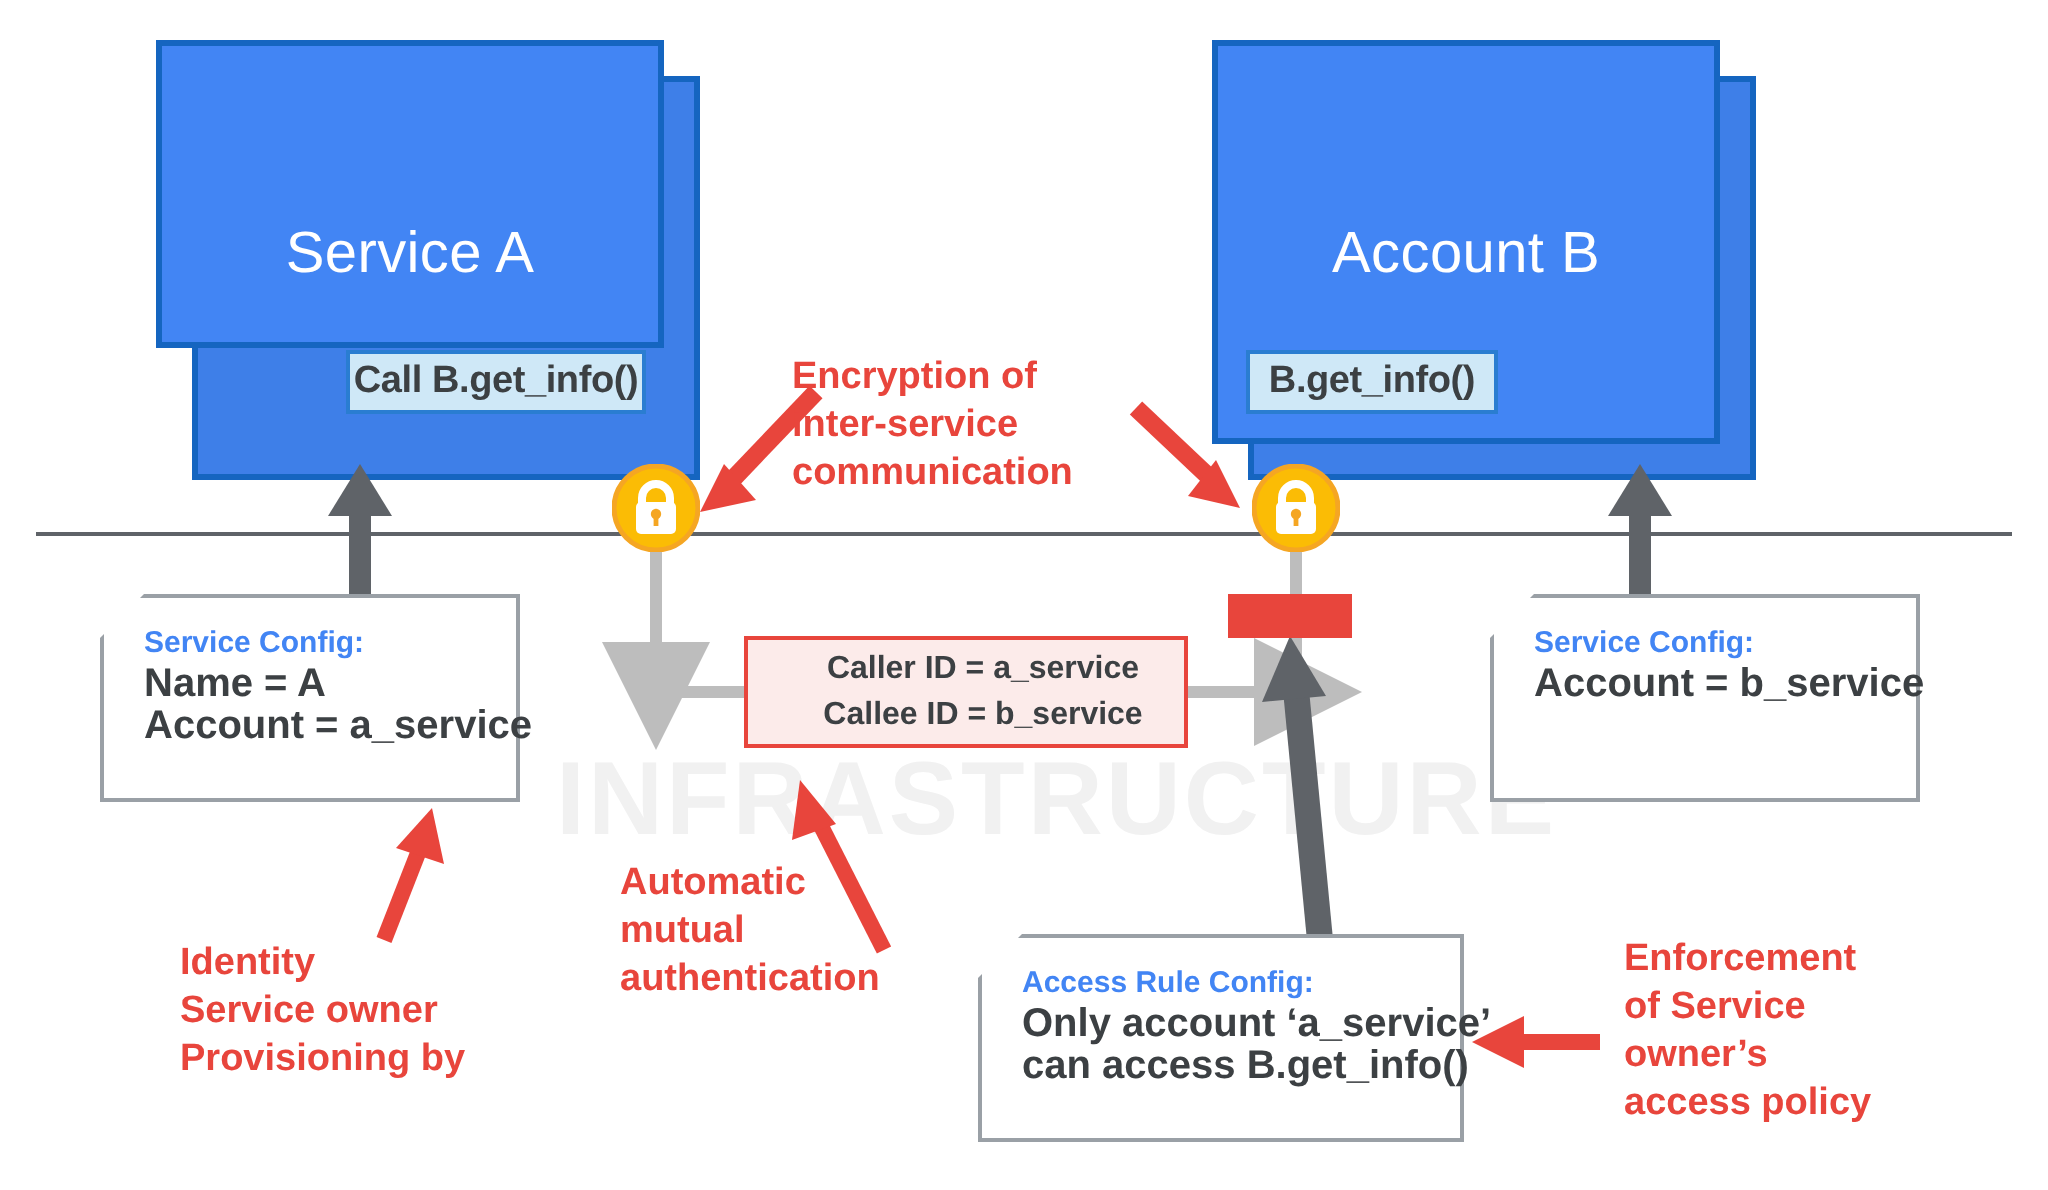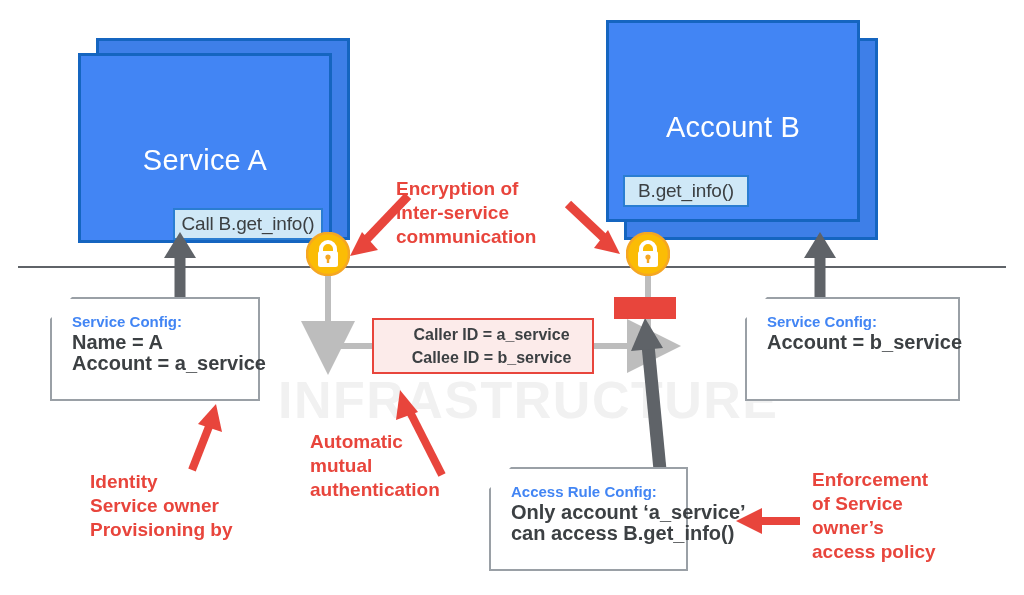--- a/index.html
+++ b/index.html
@@ -40,21 +40,21 @@
     text-align: center;
     letter-spacing: 0.2px;
   }
   .svc-method {
     position: absolute;
     background: #CFE8F7;
     border: 2px solid #2A7DD1;
     box-sizing: border-box;
     color: #3C4043;
     font-size: 19px;
-    font-weight: normal;
+    font-weight: bold;
     display: flex;
     align-items: center;
     justify-content: center;
     letter-spacing: -0.2px;
   }
 
   
   .infra-line {
     background: #5F6368;
     height: 2px;
@@ -144,21 +144,21 @@
 <body>
 
 <div id="canvas">
 
   <div class="abs infra-watermark" style="left:278px; top:370px;">INFRASTRUCTURE</div>
 
   <div class="abs infra-line" style="left:18px; top:266px; width:988px;"></div>
 
   <div class="abs">
     <div class="abs svc-shadow" style="left:96px; top:38px; width:254px; height:202px;"></div>
-    <div class="abs svc-card" style="left:78px; top:20px; width:254px; height:190px;margin-top:33px;">
+    <div class="abs svc-card" style="left:78px; top:20px; width:254px; height:154px;">
       <div class="svc-title" style="top:88px;">Service A</div>
       <div class="svc-method" style="left:92px; top:152px; width:150px; height:32px;">Call B.get_info()</div>
     </div>
   </div>
 
   <div class="abs">
     <div class="abs svc-shadow" style="left:624px; top:38px; width:254px; height:202px;"></div>
     <div class="abs svc-card" style="left:606px; top:20px; width:254px; height:202px;">
       <div class="svc-title" style="top:88px;">Account B</div>
       <div class="svc-method" style="left:14px; top:152px; width:126px; height:32px;">B.get_info()</div>
@@ -260,21 +260,21 @@
   </div>
 
   <div class="abs config-box" style="left:745px; top:297px; width:215px; height:104px;">
     <div class="config-shape"></div>
     <div class="config-inner">
       <div class="config-title">Service Config:</div>
       <div class="config-line">Account  = b_service</div>
     </div>
   </div>
 
-  <div class="abs config-box" style="left:489px; top:467px; width:199px; height:104px;">
+  <div class="abs config-box" style="left:489px; top:467px; width:243px; height:104px;">
     <div class="config-shape"></div>
     <div class="config-inner">
       <div class="config-title">Access Rule Config:</div>
       <div class="config-line">Only account ‘a_service’</div>
       <div class="config-line">can access B.get_info()</div>
     </div>
   </div>
 
   <div class="abs annot center" style="left:396px; top:177px; width:190px;">
     <div>Encryption of</div>

